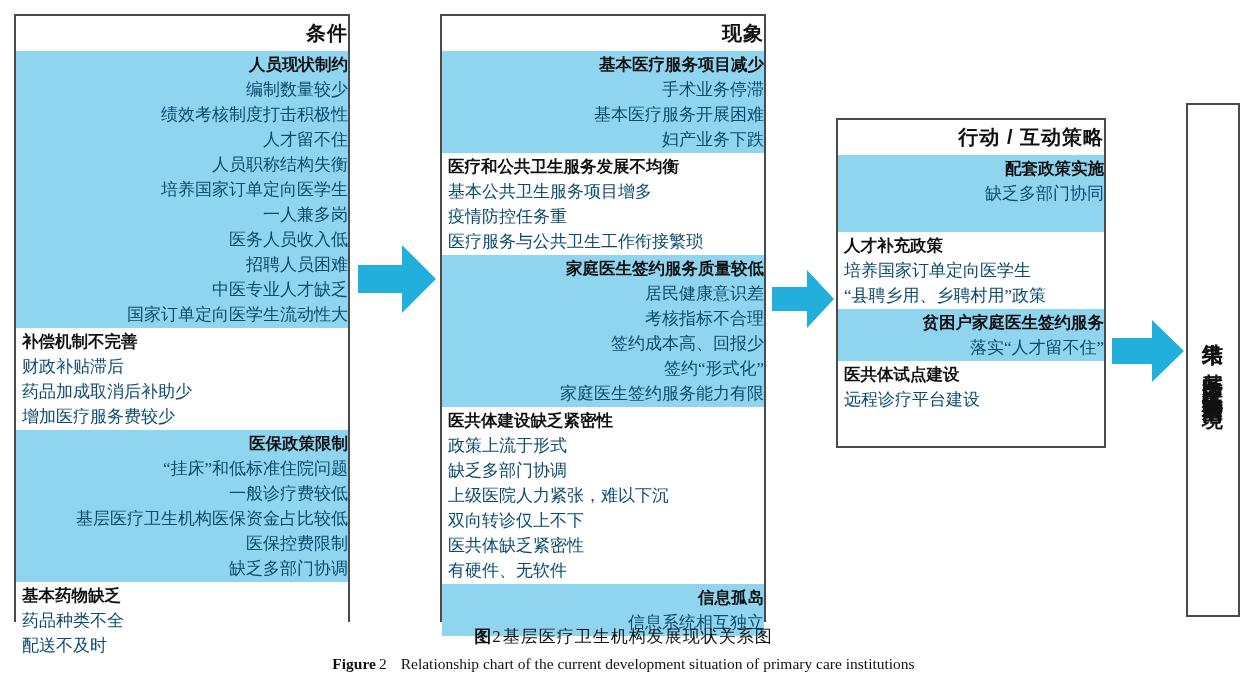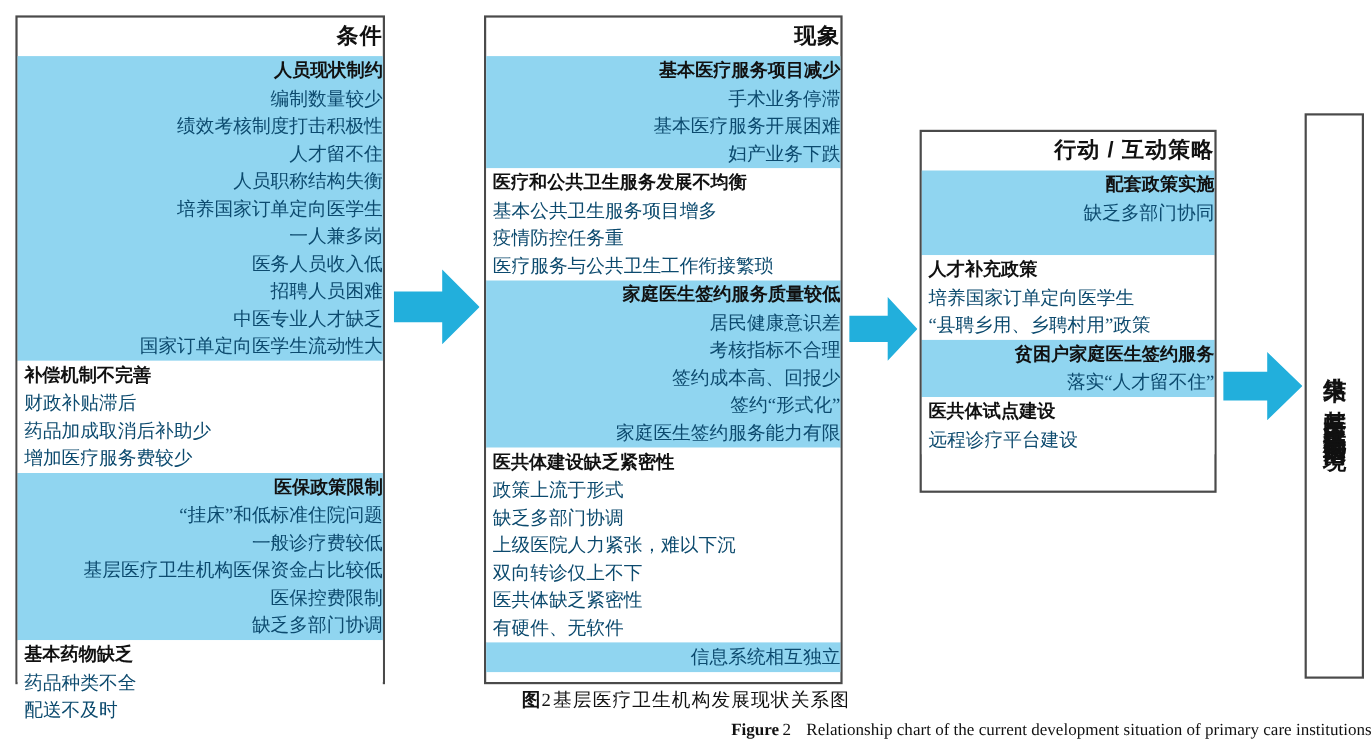--- a/index.html
+++ b/index.html
@@ -108,21 +108,21 @@
     color: #111111;
   }
   .caption-cn .lbl { font-family: "Liberation Sans","DejaVu Sans",sans-serif; font-weight: bold; }
   .caption-cn .num { margin: 0 2px 0 1px; }
   .caption-cn .txt { letter-spacing: 1px; }
 
   .caption-en {
     position: absolute;
     left: 0; right: 0;
     top: 655px;
-    text-align: right;
+    text-align: center;
     font-family: "Liberation Serif", "DejaVu Serif", serif;
     font-size: 15.5px;
     color: #111111;
   }
   .caption-en .lbl { font-weight: bold; }
   .caption-en .num { margin: 0 2px 0 3px; }
   .caption-en .txt { margin-left: 12px; }
 </style>
 </head>
 <body>
@@ -205,20 +205,21 @@
       <div class="g-head">医共体建设缺乏紧密性</div>
       <div class="g-item">政策上流于形式</div>
       <div class="g-item">缺乏多部门协调</div>
       <div class="g-item">上级医院人力紧张，难以下沉</div>
       <div class="g-item">双向转诊仅上不下</div>
       <div class="g-item">医共体缺乏紧密性</div>
       <div class="g-item">有硬件、无软件</div>
     </div>
 
     <div class="group hl">
+      <div class="g-head">信息孤岛</div>
       <div class="g-item">信息系统相互独立</div>
     </div>
   </div>
 
   <div class="arrow" id="arrow2">
     <svg width="62" height="62" viewBox="0 0 62 62">
       <polygon points="0,19 35,19 35,2 62,31 35,60 35,43 0,43" fill="#22afdc"></polygon>
     </svg>
   </div>
 

